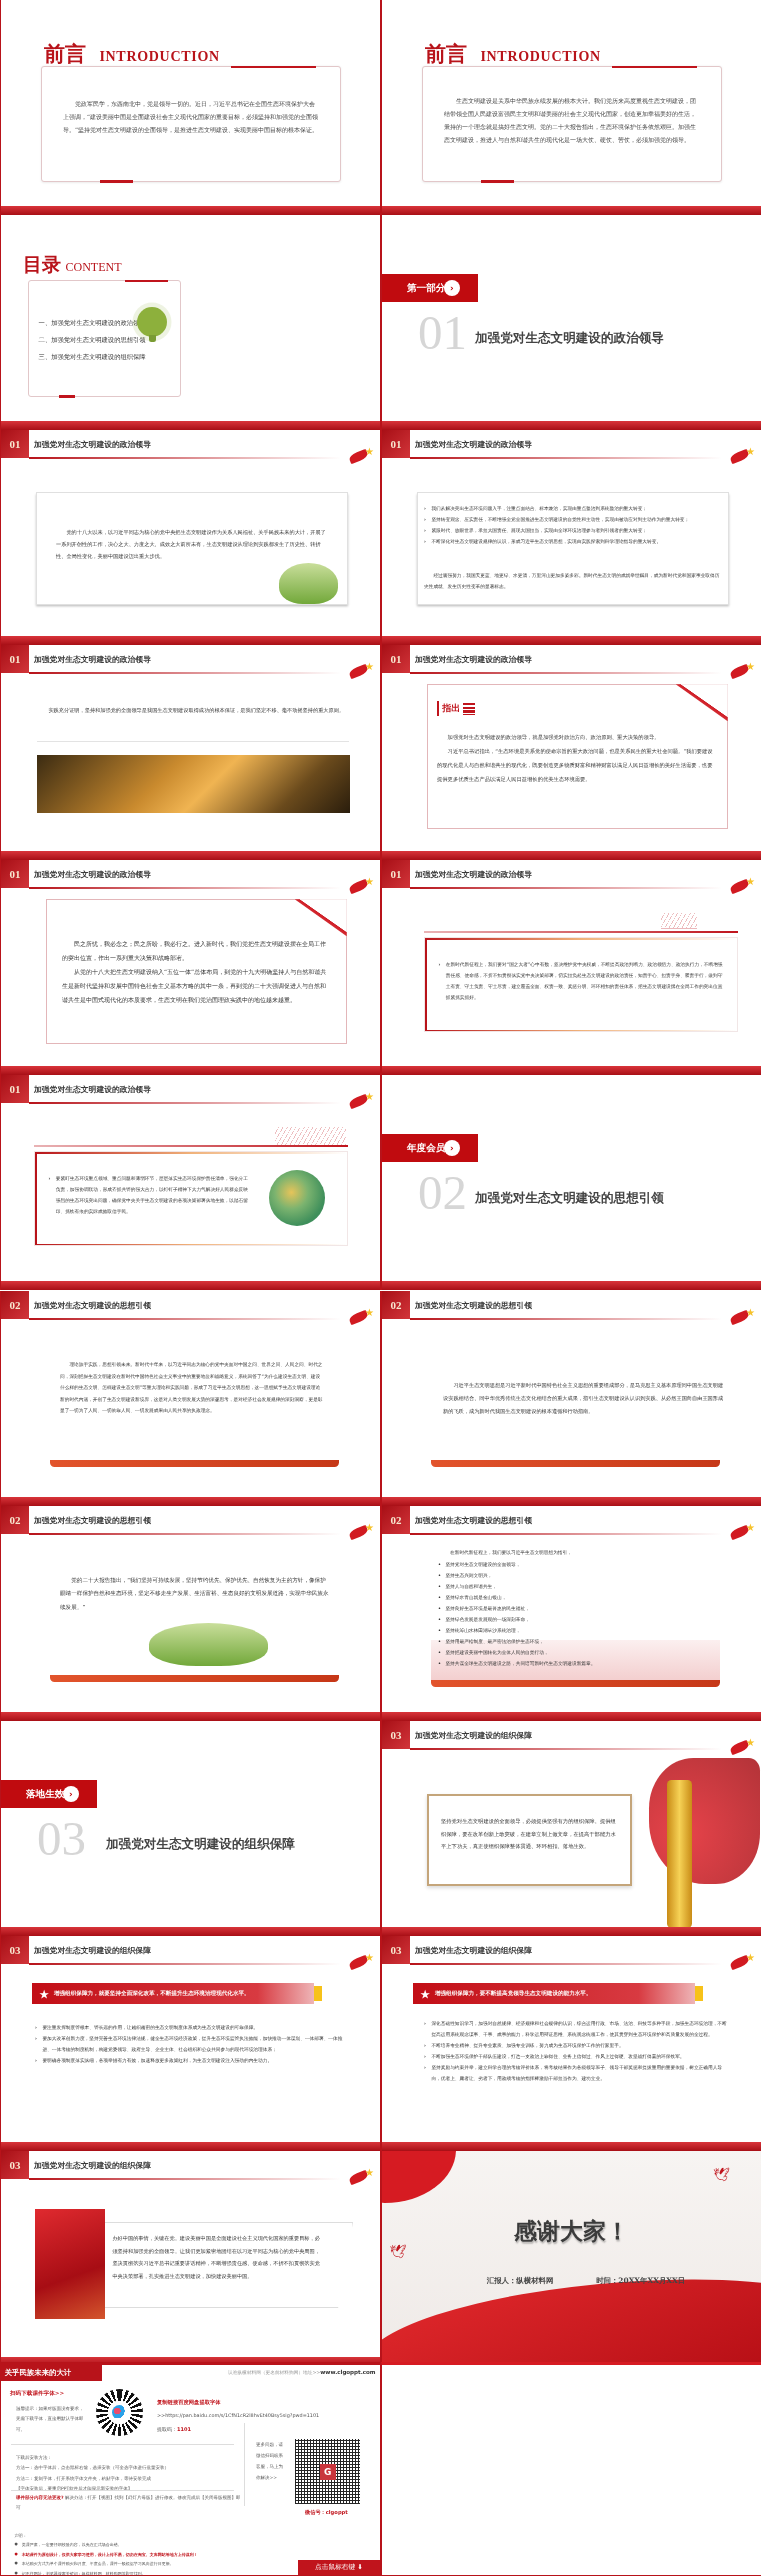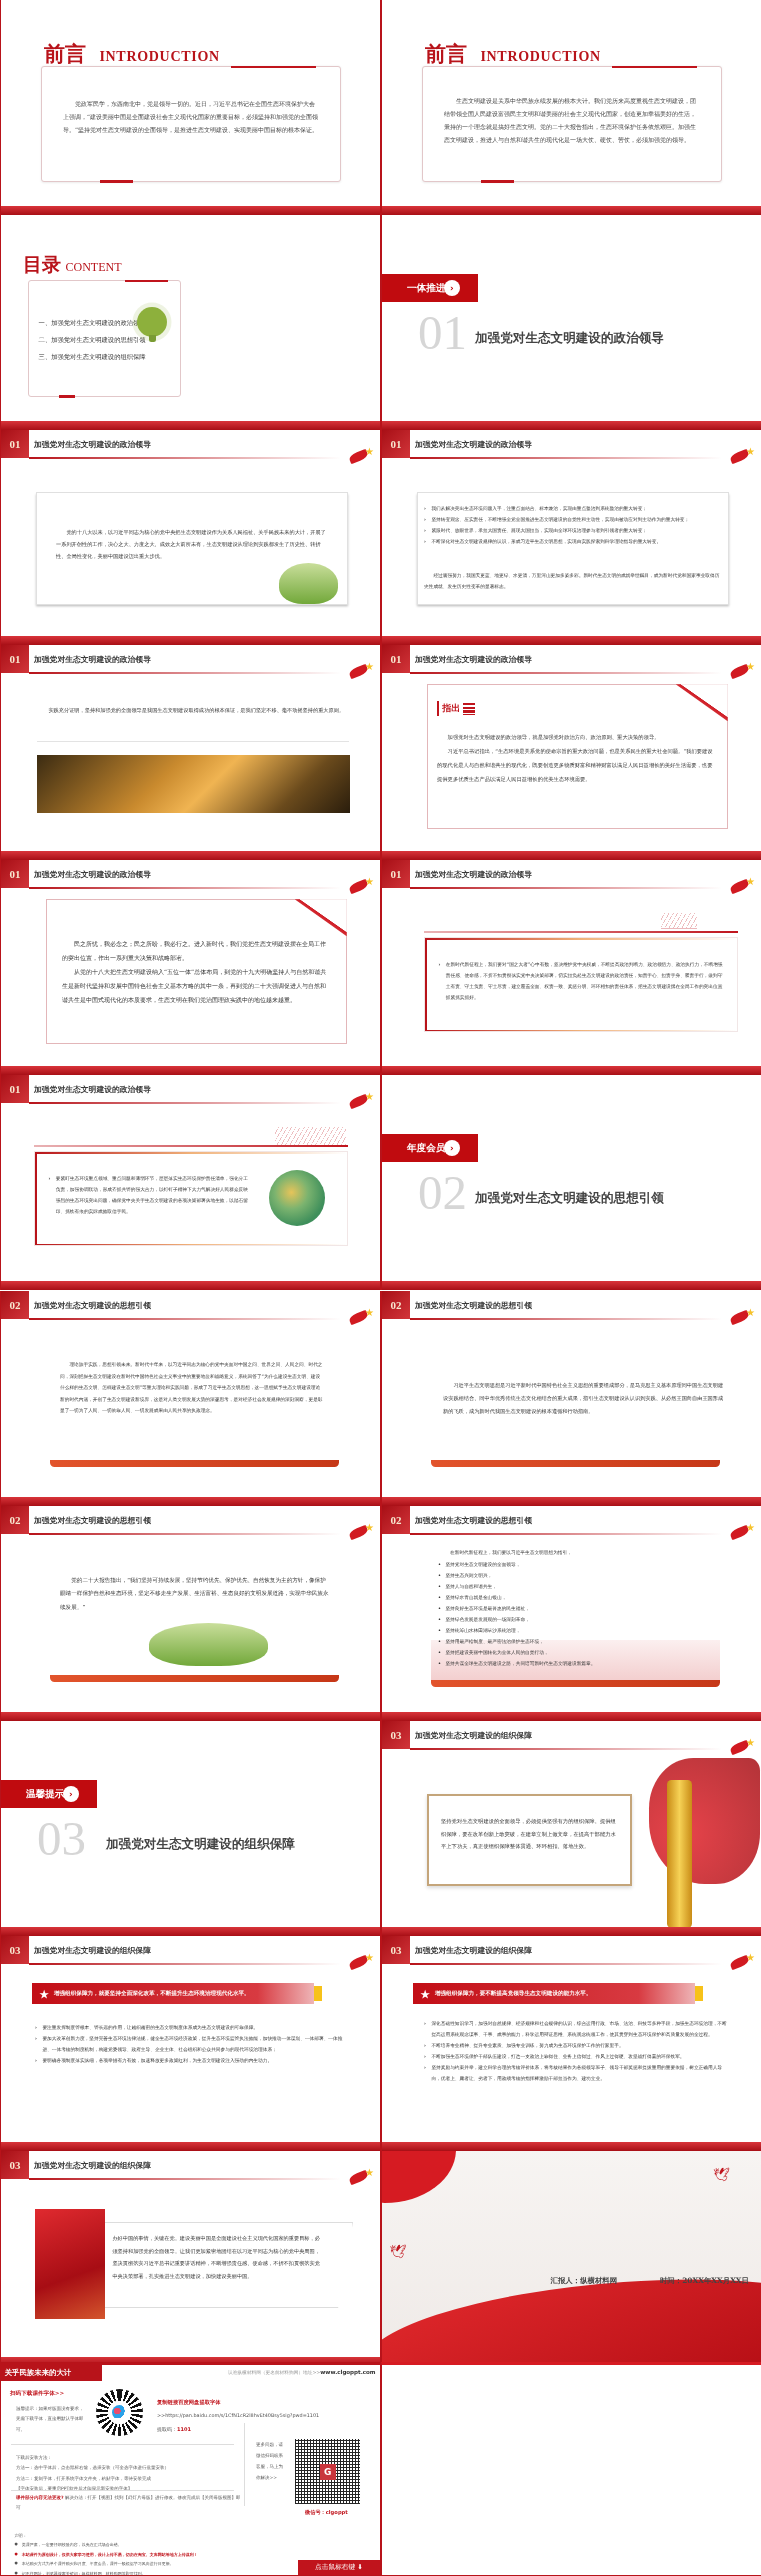--- a/index.html
+++ b/index.html
@@ -66,21 +66,21 @@
   .gold-box { position: absolute; border: 2.2px solid #c4a57a; background: #fff; box-shadow: 0 2.2px 3.7px rgba(0,0,0,0.15); }
   .pillar { position: absolute; background: linear-gradient(90deg, #c98b16, #f6d256, #c98b16); border-radius: 4.5px; }
   .redflag { position: absolute; background: radial-gradient(circle at 30% 60%, #e3222a, #a50f15); border-radius: 40% 10% 40% 50%; }
   .banner-red { position: absolute; height: 21px; background: linear-gradient(90deg, #c20e16, #d83a41 80%, #eeb5b7); color: #fff; font-size: 5.6px; font-family: "DejaVu Serif", serif; font-weight: bold; display: flex; align-items: center; }
   .banner-red .star { font-size: 10.4px; margin: 0 5.2px 0 7.4px; }
   .banner-yellow { position: absolute; width: 15px; height: 15px; background: #f7c219; }
   .thanks-bg { position: absolute; inset: 0; background: linear-gradient(180deg, #f7f4f2 0%, #efeae7 100%); }
   .wave-top { position: absolute; left: -15px; top: -15px; width: 89px; height: 67px; background: #d61b22; border-radius: 0 0 80% 20%; }
   .wave-bot { position: absolute; left: -22px; bottom: -15px; width: 445px; height: 96px; background: linear-gradient(160deg, #e32a2d, #b40d14); border-radius: 60% 40% 0 0 / 70% 30% 0 0; transform: rotate(-4deg); }
   .thanks-title { position: absolute; left: 0; right: 0; top: 65px; text-align: center; font-family: "DejaVu Serif", serif; font-weight: bold; font-size: 23px; color: #3b3b3b; text-shadow: 0.7px 1.5px 1.5px rgba(0,0,0,0.25); }
-  .thanks-meta { position: absolute; left: 0; right: 12px; top: 125px; text-align: right; font-family: "DejaVu Serif", serif; font-weight: bold; font-size: 7.4px; color: #444; word-spacing: 6px; padding-left: 31px; }
+  .thanks-meta { position: absolute; left: 0; right: 2px; top: 125px; text-align: center; font-family: "DejaVu Serif", serif; font-weight: bold; font-size: 7.4px; color: #444; word-spacing: 6px; padding-left: 31px; }
   .bird { position: absolute; color: #c0141c; font-size: 13.4px; }
   
   .footer { position: absolute; left: 0; top: 2362px; width: 381px; height: 214px; border: 1.5px solid #b8131a; border-top: 3px solid #b8131a; background: #fff; font-family: "DejaVu Sans", sans-serif; }
   .footer-right { position: absolute; left: 381px; top: 2362px; width: 381px; height: 214px; border: 1.5px solid #b8131a; border-top: 3px solid #d61b22; background: #fff; }
   .f-head { position: absolute; left: 0; top: 0; width: 101px; height: 16.3px; background: #b8131a; color: #fff; font-size: 7.4px; font-weight: bold; line-height: 16.3px; padding-left: 3.7px; }
   .f-site { position: absolute; right: 4.5px; top: 3.7px; font-size: 4.7px; color: #999; }
   .f-site b { color: #333; font-size: 5.5px; }
   .f-scan { position: absolute; left: 9px; top: 24.5px; color: #c0141c; font-size: 5.6px; font-weight: bold; }
   .f-tip { position: absolute; left: 15px; top: 39px; width: 70px; font-size: 4.5px; line-height: 10.4px; color: #555; }
   .qr { position: absolute; background:
@@ -152,21 +152,21 @@
         <li>二、加强党对生态文明建设的思想引领</li>
         <li>三、加强党对生态文明建设的组织保障</li>
       </ul>
     </div>
     <div class="bulb"></div>
     <div class="bulb-base"></div>
     <div class="bottom-bar"></div>
   </div>
   <div class="slide col1" style="top:215px">
     <div class="sec-band" style="left:0">
-      <span class="label">一体推进</span>
+      <span class="label">第一部分</span>
       <span class="circle">›</span>
     </div>
     <div class="sec-num" style="left:36px">01</div>
     <div class="sec-title" style="left:93px">加强党对生态文明建设的政治领导</div>
     <div class="bottom-bar"></div>
   </div>
 
   <div class="slide col0" style="top:430px">
     <div class="hdr-num">01</div>
     <div class="hdr-title">加强党对生态文明建设的政治领导</div>
@@ -371,21 +371,21 @@
       <li>坚持用最严格制度、最严密法治保护生态环境，</li>
       <li>坚持把建设美丽中国转化为全体人民的自觉行动，</li>
       <li>坚持共谋全球生态文明建设之路，共同谱写新时代生态文明建设新篇章。</li>
     </ul>
     <div class="orange-bar" style="left:49px;top:174px;width:289px"></div>
     <div class="bottom-bar"></div>
   </div>
 
   <div class="slide col0" style="top:1721px">
     <div class="sec-band" style="left:0">
-      <span class="label">温馨提示</span>
+      <span class="label">落地生效</span>
       <span class="circle">›</span>
     </div>
     <div class="sec-num" style="left:36px">03</div>
     <div class="sec-title" style="left:105px">加强党对生态文明建设的组织保障</div>
     <div class="bottom-bar"></div>
   </div>
   <div class="slide col1" style="top:1721px">
     <div class="hdr-num">03</div>
     <div class="hdr-title">加强党对生态文明建设的组织保障</div>
     <div class="hdr-line"></div>
@@ -456,20 +456,21 @@
       <p style="position:absolute;left:7.4px;right:27px;top:9px;font-size:5.2px;line-height:12.6px;color:#333">办好中国的事情，关键在党。建设美丽中国是全面建设社会主义现代化国家的重要目标，必须坚持和加强党的全面领导。让我们更加紧密地团结在以习近平同志为核心的党中央周围，坚决贯彻落实习近平总书记重要讲话精神，不断增强责任感、使命感，不折不扣贯彻落实党中央决策部署，扎实推进生态文明建设，加快建设美丽中国。</p>
     </div>
     <div class="bottom-bar"></div>
   </div>
   <div class="slide col1" style="top:2151px">
     <div class="thanks-bg"></div>
     <div class="wave-top"></div>
     <div class="wave-bot"></div>
     <div class="bird" style="left:331px;top:16.3px">🕊</div>
     <div class="bird" style="left:7.4px;top:93px">🕊</div>
+    <div class="thanks-title">感谢大家！</div>
     <div class="thanks-meta">
       <span>汇报人：纵横材料网</span>
       &nbsp;&nbsp;&nbsp;
       <span>时间：20XX年XX月XX日</span>
     </div>
   </div>
 </div>
 
 <div class="footer">
   <div class="f-head">关乎民族未来的大计</div>

